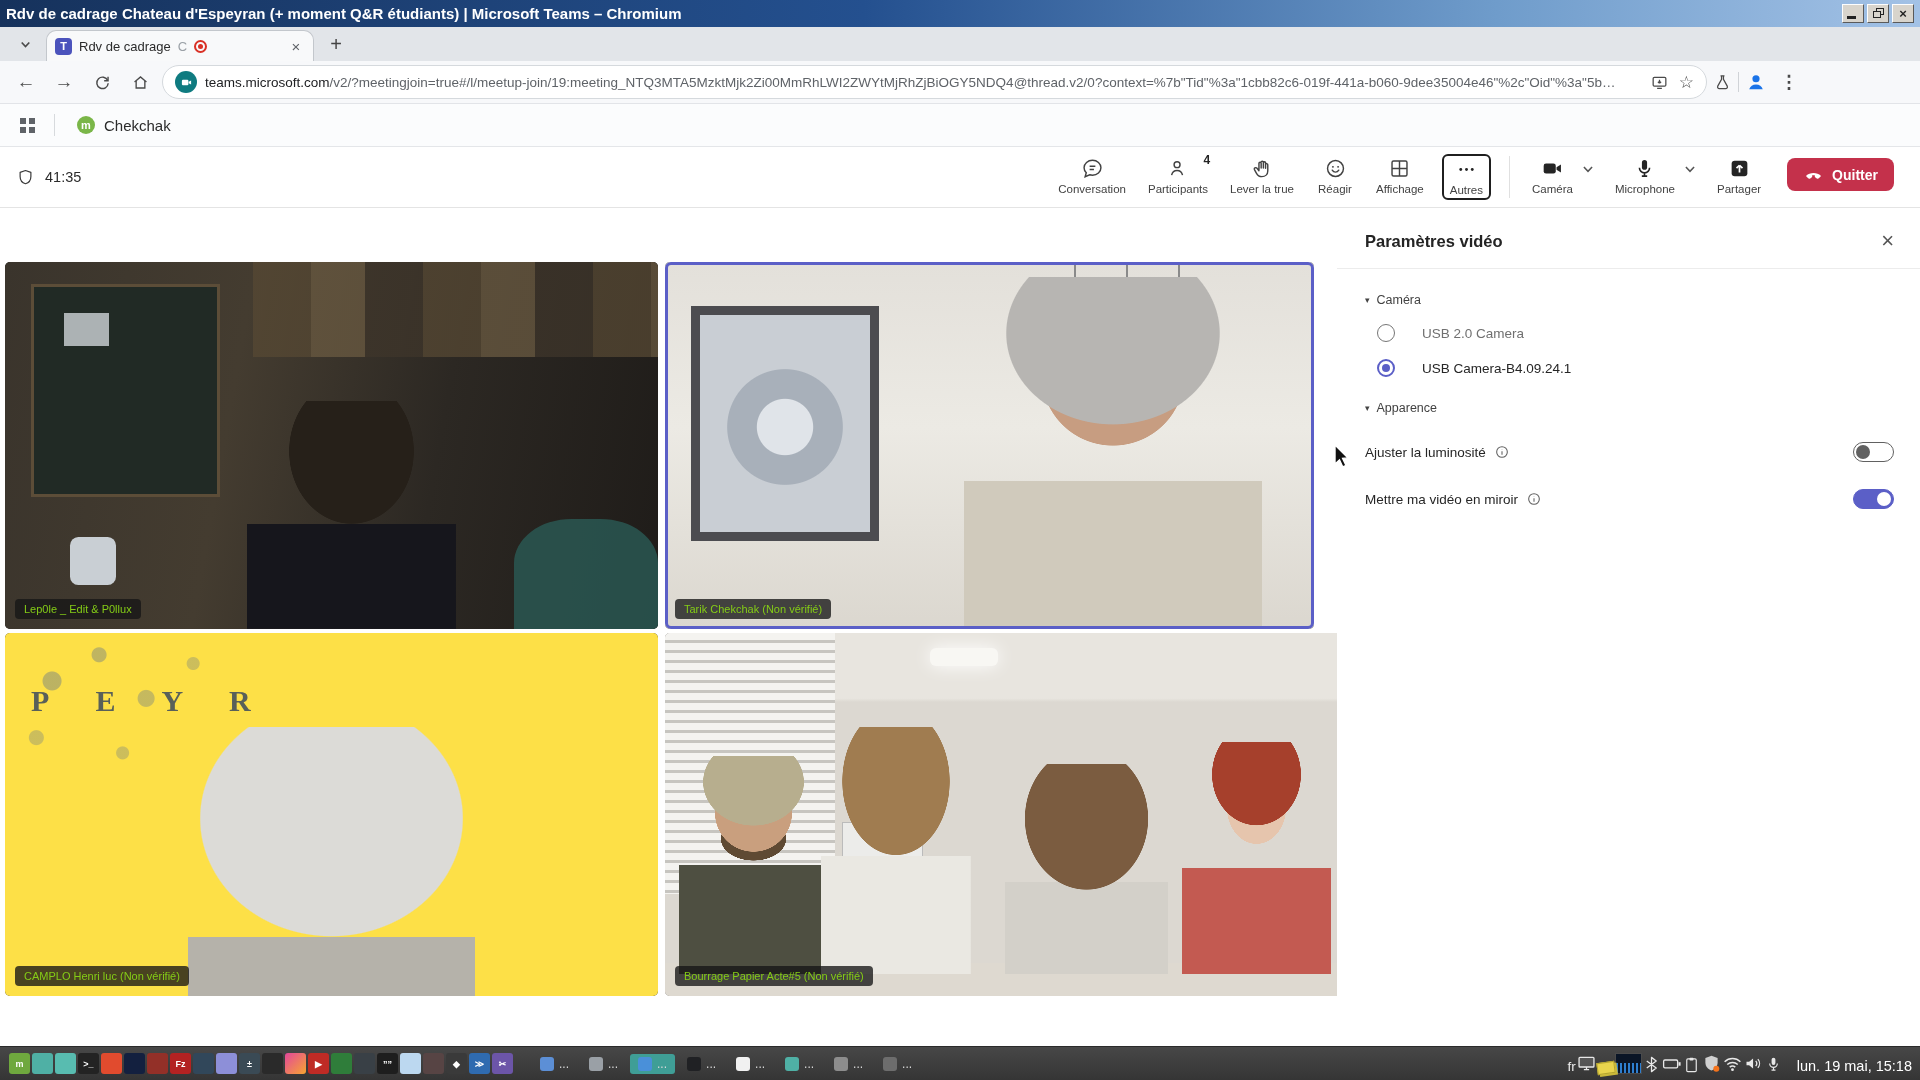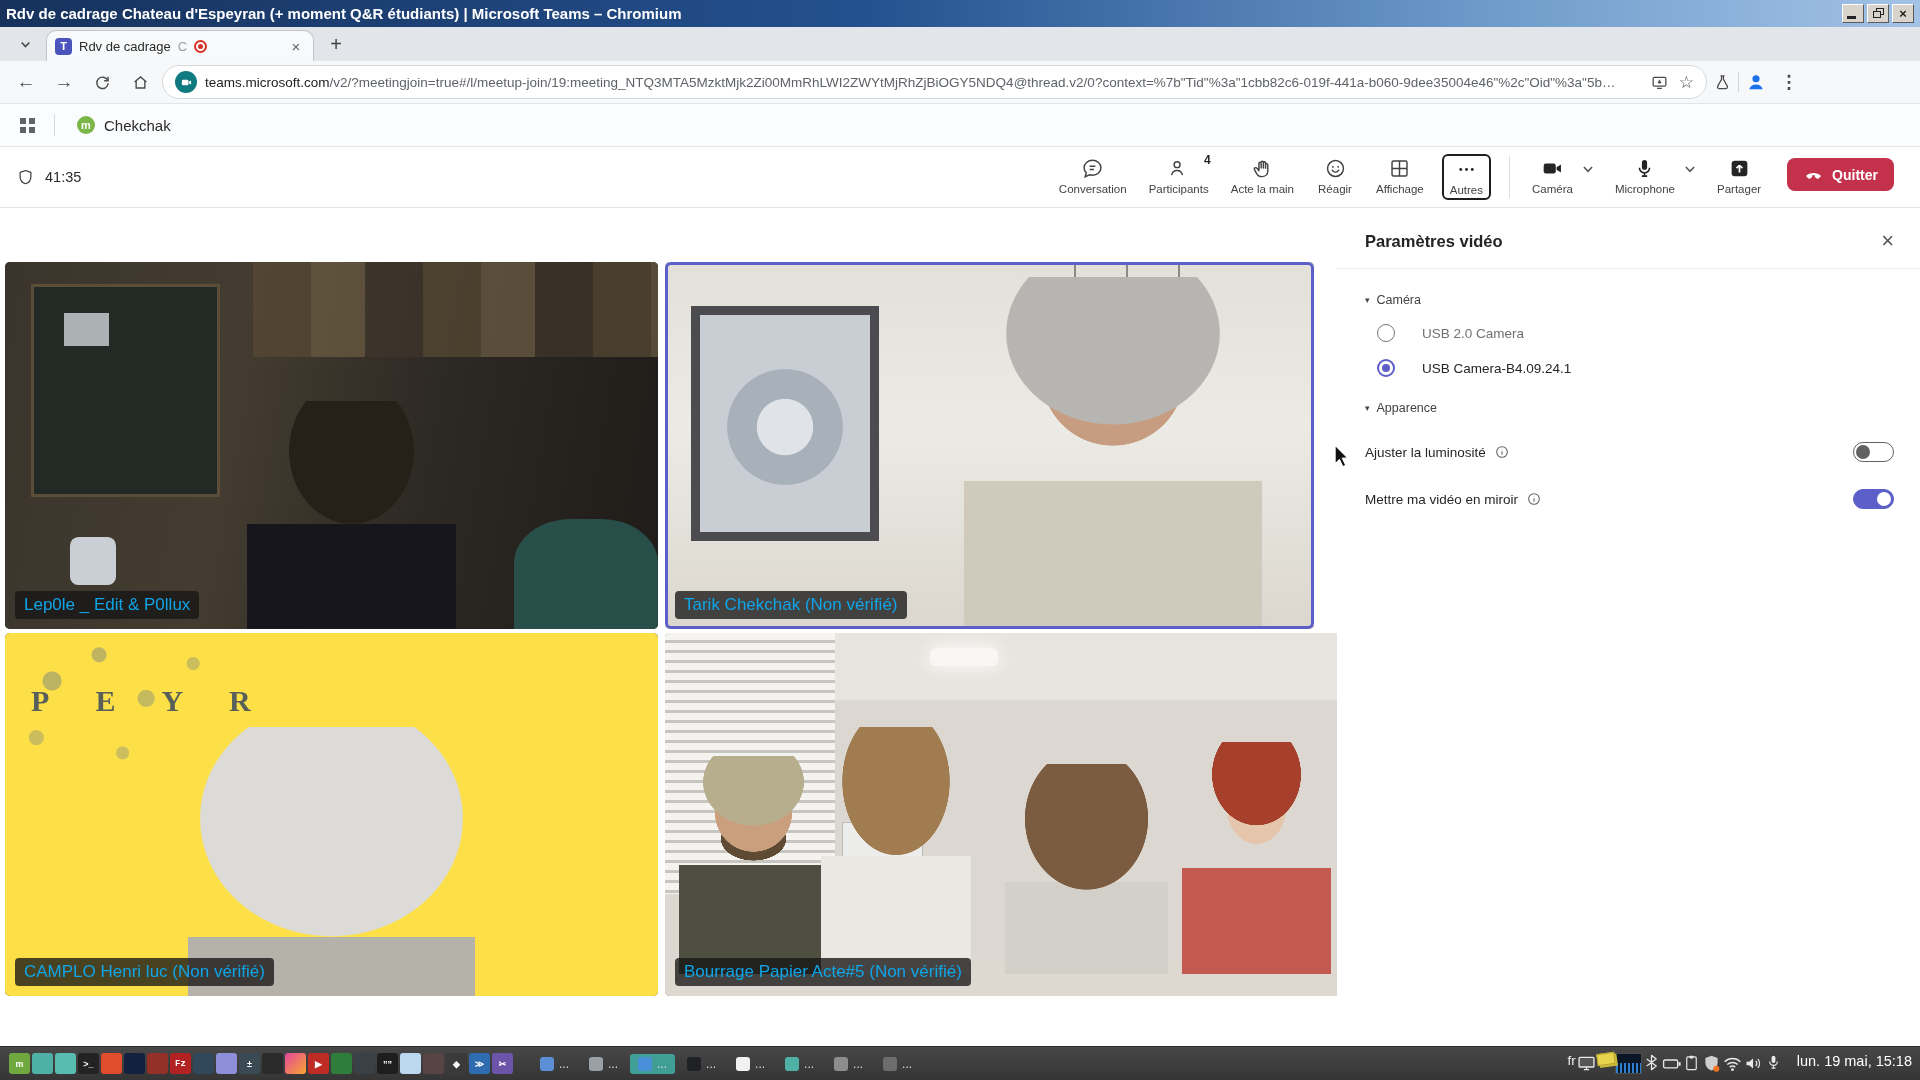--- a/index.html
+++ b/index.html
@@ -68,21 +68,21 @@
   .tool .badge{position:absolute;top:-1px;right:2px;font-size:12px;font-weight:700;color:#242424}
   .msep{width:1px;height:42px;background:#e0e0e0;margin:2px 4px}
   .devgroup{display:flex;align-items:flex-start;gap:2px}
   .chevbtn{margin-top:8px;padding:0 2px}
   .quit{margin:4px 10px 0 8px;height:33px;background:var(--danger);color:#fff;border-radius:8px;display:flex;align-items:center;
     gap:8px;padding:0 16px;font-size:14px;font-weight:700}
 
   
   .tile{position:absolute;border-radius:5px;overflow:hidden;background:#222}
   .tile.on::after{content:'';position:absolute;inset:0;border:3px solid var(--accent);border-radius:6px;pointer-events:none}
-  .chip{position:absolute;left:10px;bottom:10px;background:rgba(22,22,22,.78);color:#0ea5e9;font-size:17px;
+  .chip{position:absolute;left:10px;bottom:10px;background:rgba(22,22,22,.78);color:#84cc16;font-size:11px;
     padding:4px 9px;border-radius:4px;z-index:5;white-space:nowrap}
   .scene{position:absolute;inset:0}
   .scene>div{position:absolute}
   .s1{background:linear-gradient(100deg,#3a342c,#443c30 35%,#2c2823 65%,#1f1c19)}
   .s2{background:linear-gradient(180deg,#e3e0da,#eceae4 45%,#dbd7cf)}
   .s3{background:#fde047}
   .s4{background:linear-gradient(180deg,#e8e5df 0 18%,#dcd8d1 19%)}
   .sceneletters{font-family:"Liberation Serif",serif;font-weight:700;font-size:30px;letter-spacing:46px;color:#31415e;opacity:.8}
 
   
@@ -106,21 +106,21 @@
 
   
   #taskbar{position:absolute;left:0;bottom:0;width:1920px;height:34px;background:linear-gradient(#474747,#353535);
     border-top:1px solid #2a2a2a;display:flex;align-items:center;padding:0 8px}
   .tb-app{width:21px;height:21px;border-radius:3px;margin:0 1px;display:flex;align-items:center;justify-content:center;
     color:#fff;font-size:9px;font-weight:700;flex:0 0 auto;overflow:hidden}
   #tb-wins{display:flex;align-items:center;margin-left:16px}
   .tb-win{display:flex;align-items:center;gap:5px;padding:3px 8px;border-radius:3px;margin:0 2px;color:#d9d9d9;font-size:12px}
   .tb-win.on{background:var(--taskbar-active)}
   .tb-win-ic{width:14px;height:14px;border-radius:3px;flex:0 0 auto}
-  #tray{margin-left:auto;display:flex;align-items:flex-start;gap:0;color:#ededed}
+  #tray{margin-left:auto;display:flex;align-items:flex-end;gap:0;color:#ededed}
   #tray .lang{font-size:13.5px}
   .notesic{width:18px;height:12px;background:#e8d44d;border:1px solid #b5a52f;transform:rotate(-8deg);box-shadow:2px 2px 0 #c9b83a}
   .sysmon{width:27px;height:21px;background:#0a1526;border:1px solid #4a4a4a;
     background-image:repeating-linear-gradient(90deg,#2e7fd0 0 2px,rgba(0,0,0,0) 2px 4px);
     background-size:100% 55%;background-position:bottom;background-repeat:no-repeat}
   .clock{font-size:14.5px;color:#fff;white-space:nowrap;margin-left:14px}
 
   
   #cursor{position:absolute;left:1333px;top:444px;z-index:99;pointer-events:none}
 </style>
@@ -230,21 +230,21 @@
             <circle cx="10.5" cy="8" r="3.1"></circle>
             <path d="M4.8 19c.7-3.1 2.9-4.9 5.7-4.9s5 1.8 5.7 4.9"></path>
           </svg>
         <span class="badge">4</span>
         <span>Participants</span>
       </span>
       <span class="tool">
         <svg width="23" height="23" viewBox="0 0 24 24" fill="none" stroke="#424242" stroke-width="1.5" stroke-linecap="round" stroke-linejoin="round">
             <path d="M8.3 13.2V6.6a1.15 1.15 0 0 1 2.3 0v4.9m0-6a1.15 1.15 0 0 1 2.3 0v5.9m0-5.2a1.15 1.15 0 0 1 2.3 0v5.6m0-3.9a1.15 1.15 0 0 1 2.3.3v6.3c0 3.6-2.5 6-6.2 6-2.9 0-4.4-1.3-5.7-3.7l-2-3.7c-.5-1 .2-2 1.3-2 .6 0 1.2.3 1.6.9l1.8 2.3"></path>
           </svg>
-        <span>Acte la main</span>
+        <span>Lever la true</span>
       </span>
       <span class="tool">
         <svg width="23" height="23" viewBox="0 0 24 24">
             <circle cx="12" cy="12" r="8.3" fill="none" stroke="#424242" stroke-width="1.5"></circle>
             <circle cx="9.3" cy="10.3" r="1" fill="#424242"></circle>
             <circle cx="14.7" cy="10.3" r="1" fill="#424242"></circle>
             <path d="M8.6 13.7c.8 1.4 2 2.1 3.4 2.1s2.6-.7 3.4-2.1" fill="none" stroke="#424242" stroke-width="1.5" stroke-linecap="round"></path>
           </svg>
         <span>Réagir</span>
       </span>
@@ -431,21 +431,21 @@
 
 <div id="taskbar">
   <span style="display:flex;align-items:center">
       <span class="tb-app" style="background: rgb(111, 168, 62);">m</span>
       <span class="tb-app" style="background: rgb(79, 176, 165);"></span>
       <span class="tb-app" style="background: rgb(88, 188, 176);"></span>
       <span class="tb-app" style="background: rgb(35, 35, 35);">&gt;_</span>
       <span class="tb-app" style="background: rgb(225, 75, 46);"></span>
       <span class="tb-app" style="background: rgb(19, 32, 63);"></span>
       <span class="tb-app" style="background: rgb(147, 48, 40);"></span>
-      <span class="tb-app" style="background: rgb(179, 34, 34); font-family: Liberation Mono, monospace;">Fz</span>
+      <span class="tb-app" style="background: rgb(179, 34, 34);">Fz</span>
       <span class="tb-app" style="background: rgb(49, 71, 90);"></span>
       <span class="tb-app" style="background: rgb(141, 143, 216);"></span>
       <span class="tb-app" style="background: rgb(58, 74, 85);">±</span>
       <span class="tb-app" style="background: rgb(42, 42, 42);"></span>
       <span class="tb-app" style="background: linear-gradient(135deg, rgb(227, 71, 155), rgb(247, 165, 49));"></span>
       <span class="tb-app" style="background: rgb(191, 43, 37);">▶</span>
       <span class="tb-app" style="background: rgb(47, 125, 58);"></span>
       <span class="tb-app" style="background: rgb(57, 64, 70);"></span>
       <span class="tb-app" style="background: rgb(30, 30, 30);">””</span>
       <span class="tb-app" style="background: rgb(188, 216, 240);"></span>

